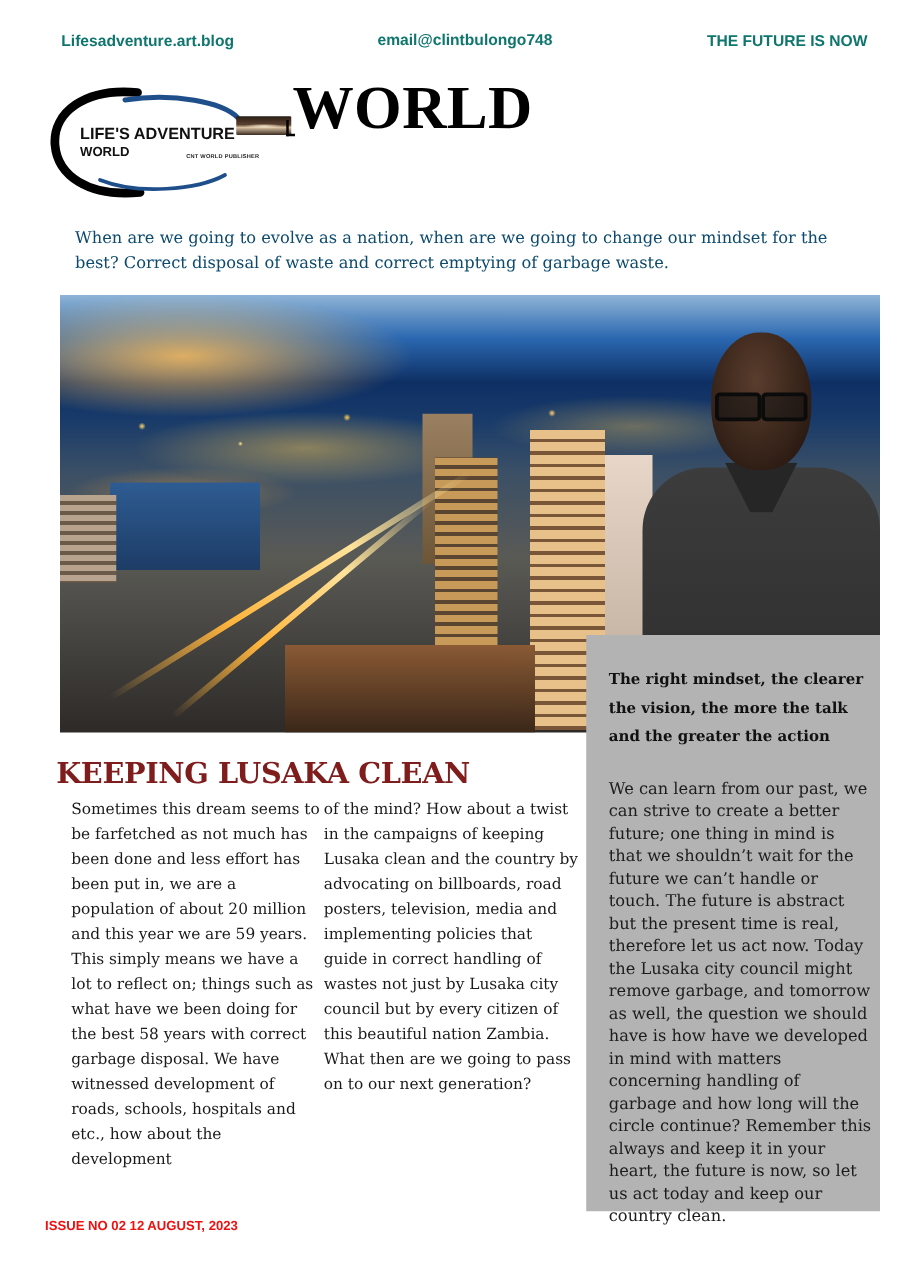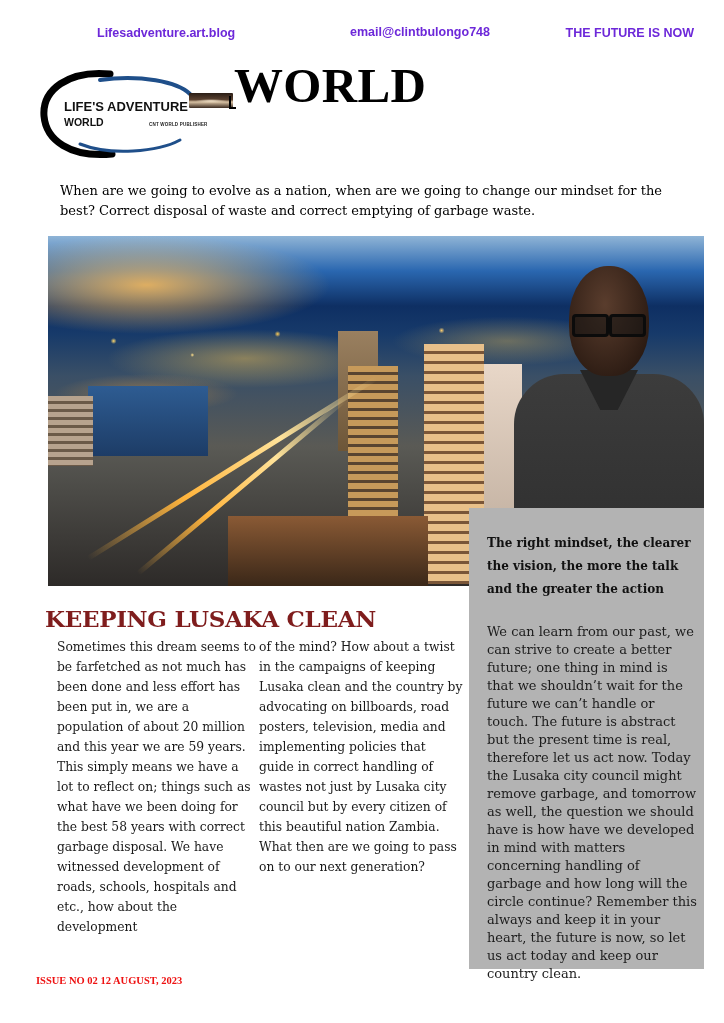--- a/index.html
+++ b/index.html
@@ -1,34 +1,34 @@
 <!DOCTYPE html>
 <html><head>
 <meta charset="utf-8">
 <style>
   html, body { margin: 0; padding: 0; background: #ffffff; }
   body { width: 724px; height: 1023px; position: relative; overflow: hidden; font-family: "DejaVu Serif", serif; color: #1a1a1a; }
-  .top { position: absolute; top: 26px; font-family: "Liberation Sans", sans-serif; font-weight: bold; font-size: 12.5px; color: #6d28d9; margin-left: 48px; }
+  .top { position: absolute; top: 26px; font-family: "Liberation Sans", sans-serif; font-weight: bold; font-size: 12.5px; color: #0f766e; }
   #top-left { left: 49px; }
   #top-center { left: 302px; top: 25px; }
   #top-right { right: 30px; }
 
   
   .logo { position: absolute; left: 40px; top: 68px; width: 180px; height: 90px; }
   .logo svg { position: absolute; left: 0; top: 0; }
   .logo-t1 { position: absolute; left: 24px; top: 31px; font-family: "Liberation Sans", sans-serif; font-weight: bold; font-size: 13px; color: #111; white-space: nowrap; }
   .logo-t2 { position: absolute; left: 24px; top: 48px; font-family: "Liberation Sans", sans-serif; font-weight: bold; font-size: 10.5px; color: #111; }
   .logo-pub { position: absolute; left: 109px; top: 54px; font-family: "Liberation Sans", sans-serif; font-weight: bold; font-size: 4.5px; color: #222; white-space: nowrap; letter-spacing: 0.2px; }
   .book { position: absolute; left: 189px; top: 93px; width: 44px; height: 15px; background: linear-gradient(180deg, #2a1d15 0%, #5b4231 45%, #d8c1a2 60%, #3a2a20 100%); border-radius: 1px; }
   .book::after { content: ""; position: absolute; left: 6px; right: 6px; top: 6px; height: 4px; background: radial-gradient(ellipse at center, #f2e2c8 0%, rgba(242,226,200,0) 70%); }
   .book-line { position: absolute; left: 229px; top: 96px; width: 5px; height: 11px; border-left: 2px solid #000; border-bottom: 2px solid #000; }
 
   .masthead { position: absolute; left: 234px; top: 58px; font-family: "Liberation Serif", serif; font-weight: bold; font-size: 49px; line-height: 55px; color: #000; letter-spacing: 0.3px; }
 
-  .intro { position: absolute; left: 60px; top: 181px; width: 620px; font-size: 13px; line-height: 20px; color: #000000; }
+  .intro { position: absolute; left: 60px; top: 181px; width: 620px; font-size: 13px; line-height: 20px; color: #0c4a6e; }
 
   
   .photo { position: absolute; left: 48px; top: 236px; width: 656px; height: 350px; overflow: hidden;
     background:
       radial-gradient(ellipse 40% 20% at 15% 14%, rgba(255,190,90,0.85), rgba(255,190,90,0) 70%),
       linear-gradient(180deg, #8fb4d6 0%, #2a67b0 10%, #0e2f63 20%, #173a6a 28%, #3a4f66 40%, #5a5a55 60%, #2d2a28 100%);
   }
   .city-lights { position: absolute; inset: 0;
     background:
       radial-gradient(circle 3px at 10% 30%, #ffd86b, transparent),
@@ -54,21 +54,21 @@
   
   .sidebox { position: absolute; left: 469px; top: 508px; width: 235px; height: 461px; background: #b3b3b3; }
   .side-head { position: absolute; left: 18px; top: 24px; width: 205px; font-weight: bold; font-size: 12px; line-height: 23px; color: #111; }
   .side-body { position: absolute; left: 18px; top: 115px; width: 210px; font-size: 13px; line-height: 18px; color: #1c1c1c; }
 
   .headline { position: absolute; left: 45px; top: 604px; font-family: "DejaVu Serif", serif; font-weight: bold; font-size: 23px; line-height: 30px; color: #7f1d1d; letter-spacing: -0.3px; white-space: nowrap; }
   .col { position: absolute; top: 637px; font-size: 12.3px; line-height: 20px; color: #1a1a1a; }
   #col1 { left: 57px; width: 200px; }
   #col2 { left: 259px; width: 205px; }
 
-  .footer { position: absolute; left: 36px; top: 975px; font-family: Liberation Serif, serif; font-weight: bold; font-size: 10.5px; color: #ee1111; }
+  .footer { position: absolute; left: 36px; top: 975px; font-family: Liberation Sans, sans-serif; font-weight: bold; font-size: 10.5px; color: #ee1111; }
 </style>
 </head>
 <body>
 
 <div class="top" id="top-left">Lifesadventure.art.blog</div>
 <div class="top" id="top-center">email@clintbulongo748</div>
 <div class="top" id="top-right">THE FUTURE IS NOW</div>
 
 <div class="logo">
   <svg width="180" height="92" viewBox="0 0 180 92">

